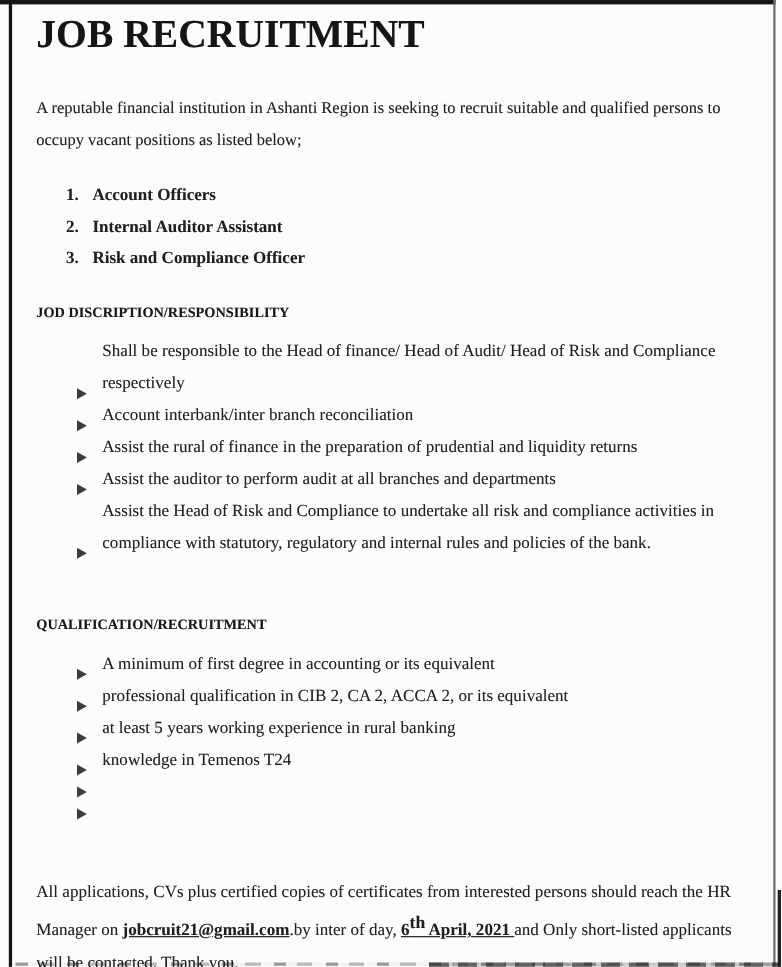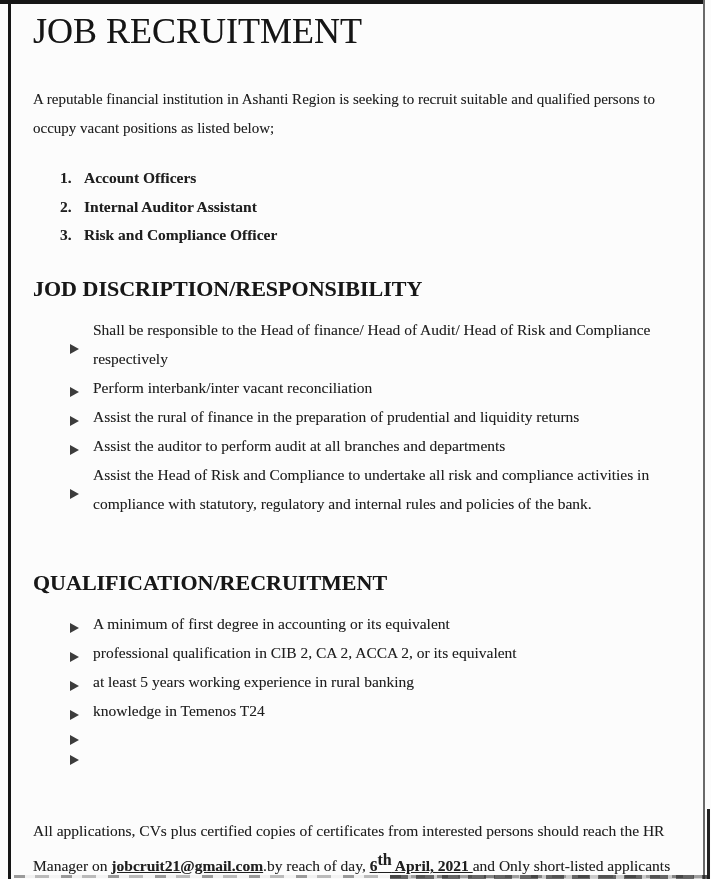--- a/index.html
+++ b/index.html
@@ -30,48 +30,48 @@
     position: absolute; left: 390px; right: 2px; bottom: 0; height: 4px;
     background: repeating-linear-gradient(90deg,
       rgba(25,25,25,.65) 0 18px, rgba(25,25,25,.18) 18px 26px);
   }
   .content {
     position: absolute; top: 0; left: 11px; right: 6px;
     padding: 8px 20px 0 22px;
     text-shadow: 0 0 0.6px rgba(25,25,25,.35);
   }
   h1.doc-title {
-    font-size: 36px; font-weight: 400; letter-spacing: 0px;
+    font-size: 36px; font-weight: 700; letter-spacing: 0px;
     margin-top: 2px;
     color: #151515;
   }
   p.intro {
     margin-top: 33px;
     font-size: 15px; line-height: 29px;
     max-width: 652px;
   }
   ol.positions {
     list-style: none;
     margin-top: 21px; margin-left: 27px;
     font-weight: 700; font-size: 15.5px; line-height: 28.5px;
   }
   ol.positions li { display: flex; }
   ol.positions .num { width: 24px; }
   h2.section-heading {
-    font-size: 22px; font-weight: 700; color: #171717;
+    font-size: 13px; font-weight: 700; color: #171717;
     margin-top: 26px;
   }
   h2.section-heading.qual { margin-top: 52px; }
   ul.bullets {
     list-style: none;
     margin-top: 13px; margin-left: 37px;
     font-size: 15.5px; line-height: 29px;
     max-width: 598px;
   }
-  ul.bullets li { display: flex; align-items: center; }
+  ul.bullets li { display: flex; align-items: flex-end; }
   .arrow {
     flex: 0 0 auto;
     width: 0; height: 0; margin: 10px 14px 0 0;
     border-left: 9px solid #3c3c3c;
     border-top: 5px solid transparent;
     border-bottom: 5px solid transparent;
   }
   p.footer {
     margin-top: 51px;
     font-size: 15.5px; line-height: 29.5px;
@@ -114,21 +114,21 @@
 
     <h2 class="section-heading">JOD DISCRIPTION/RESPONSIBILITY</h2>
 
     <ul class="bullets">
       <li>
         <span class="arrow"></span>
         <span>Shall be responsible to the Head of finance/ Head of Audit/ Head of Risk and Compliance respectively</span>
       </li>
       <li>
         <span class="arrow"></span>
-        <span>Perform interbank/inter vacant reconciliation</span>
+        <span>Account interbank/inter branch reconciliation</span>
       </li>
       <li>
         <span class="arrow"></span>
         <span>Assist the rural of finance in the preparation of prudential and liquidity returns</span>
       </li>
       <li>
         <span class="arrow"></span>
         <span>Assist the auditor to perform audit at all branches and departments</span>
       </li>
       <li>
@@ -158,17 +158,17 @@
       </li>
       <li>
         <span class="arrow"></span>
       </li>
       <li>
         <span class="arrow"></span>
       </li>
     </ul>
 
     <p class="footer">
-      <span>All applications, CVs plus certified copies of certificates from interested persons should reach the HR Manager on </span><span class="bold-underline">jobcruit21@gmail.com</span><span>.by reach of day, </span><span class="bold-underline"><span>6</span><sup>th</sup><span> April, 2021 </span></span><span>and Only short-listed applicants will be contacted. Thank you.</span>
+      <span>All applications, CVs plus certified copies of certificates from interested persons should reach the HR Manager on </span><span class="bold-underline">jobcruit21@gmail.com</span><span>.by inter of day, </span><span class="bold-underline"><span>6</span><sup>th</sup><span> April, 2021 </span></span><span>and Only short-listed applicants will be contacted. Thank you.</span>
     </p>
 
   </div>
 </div>
 
 </body></html>

